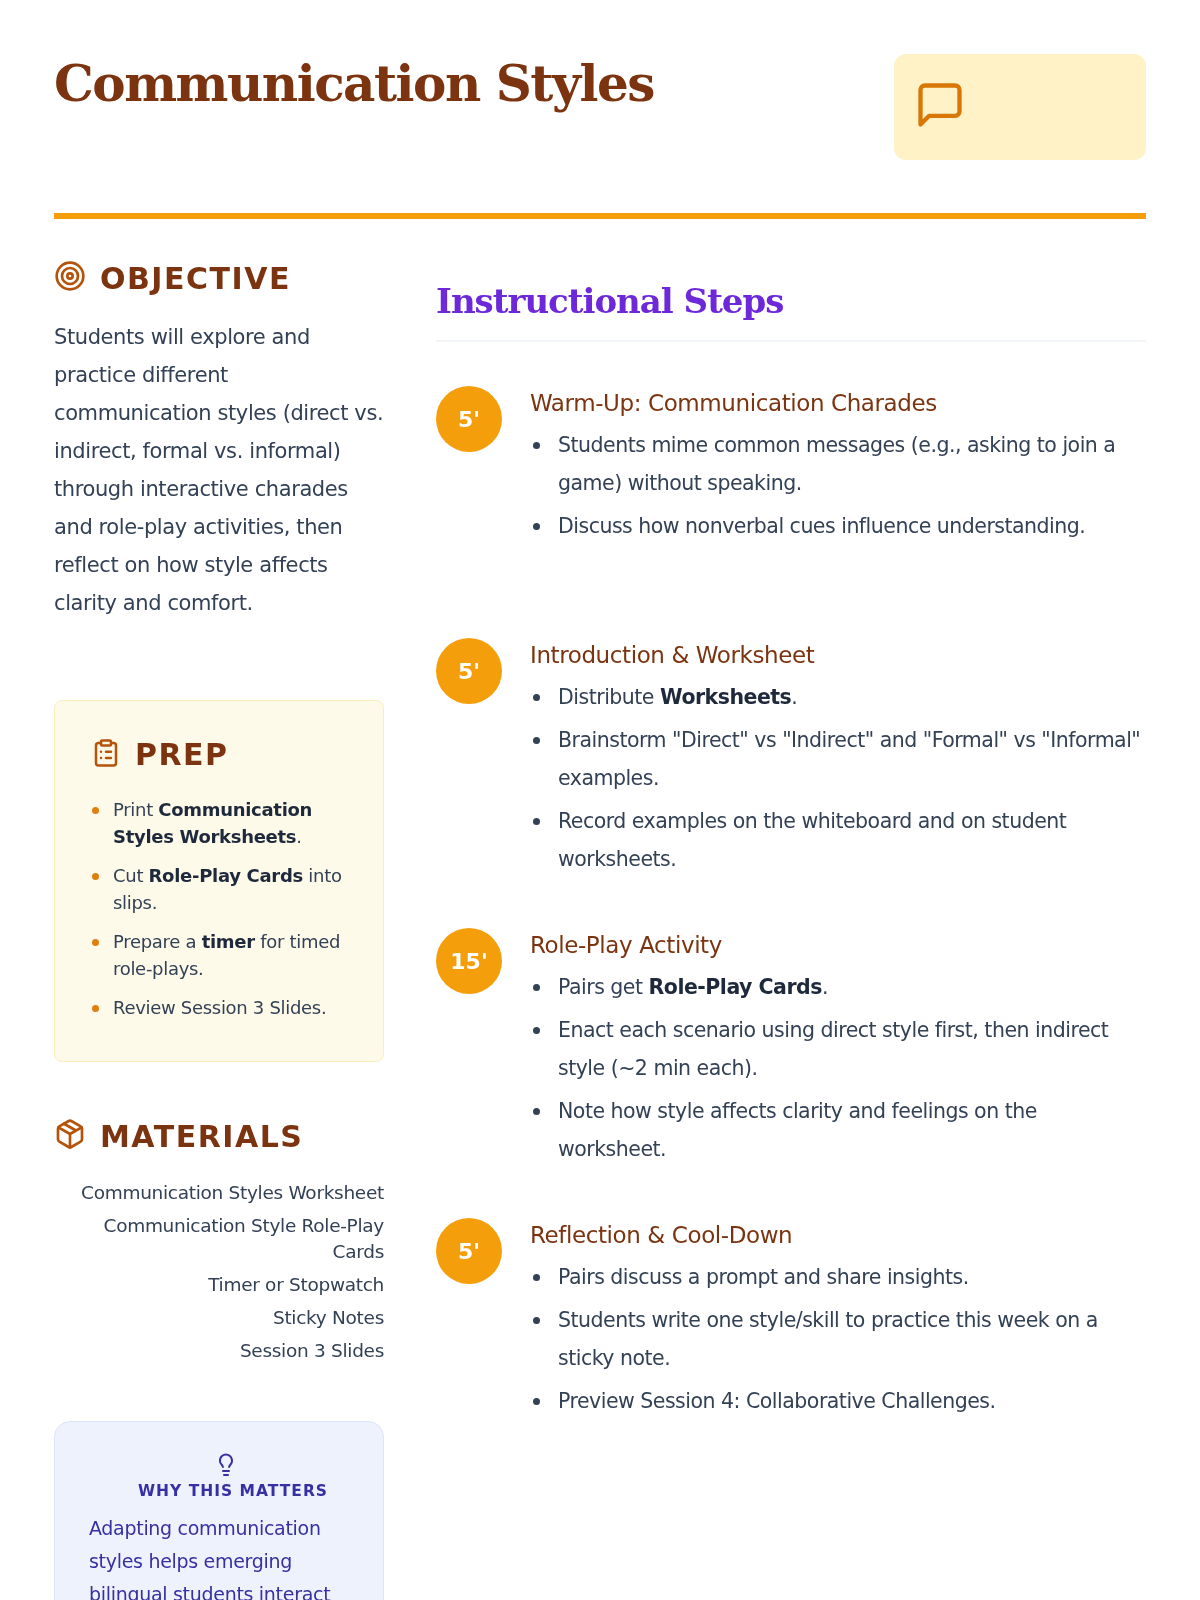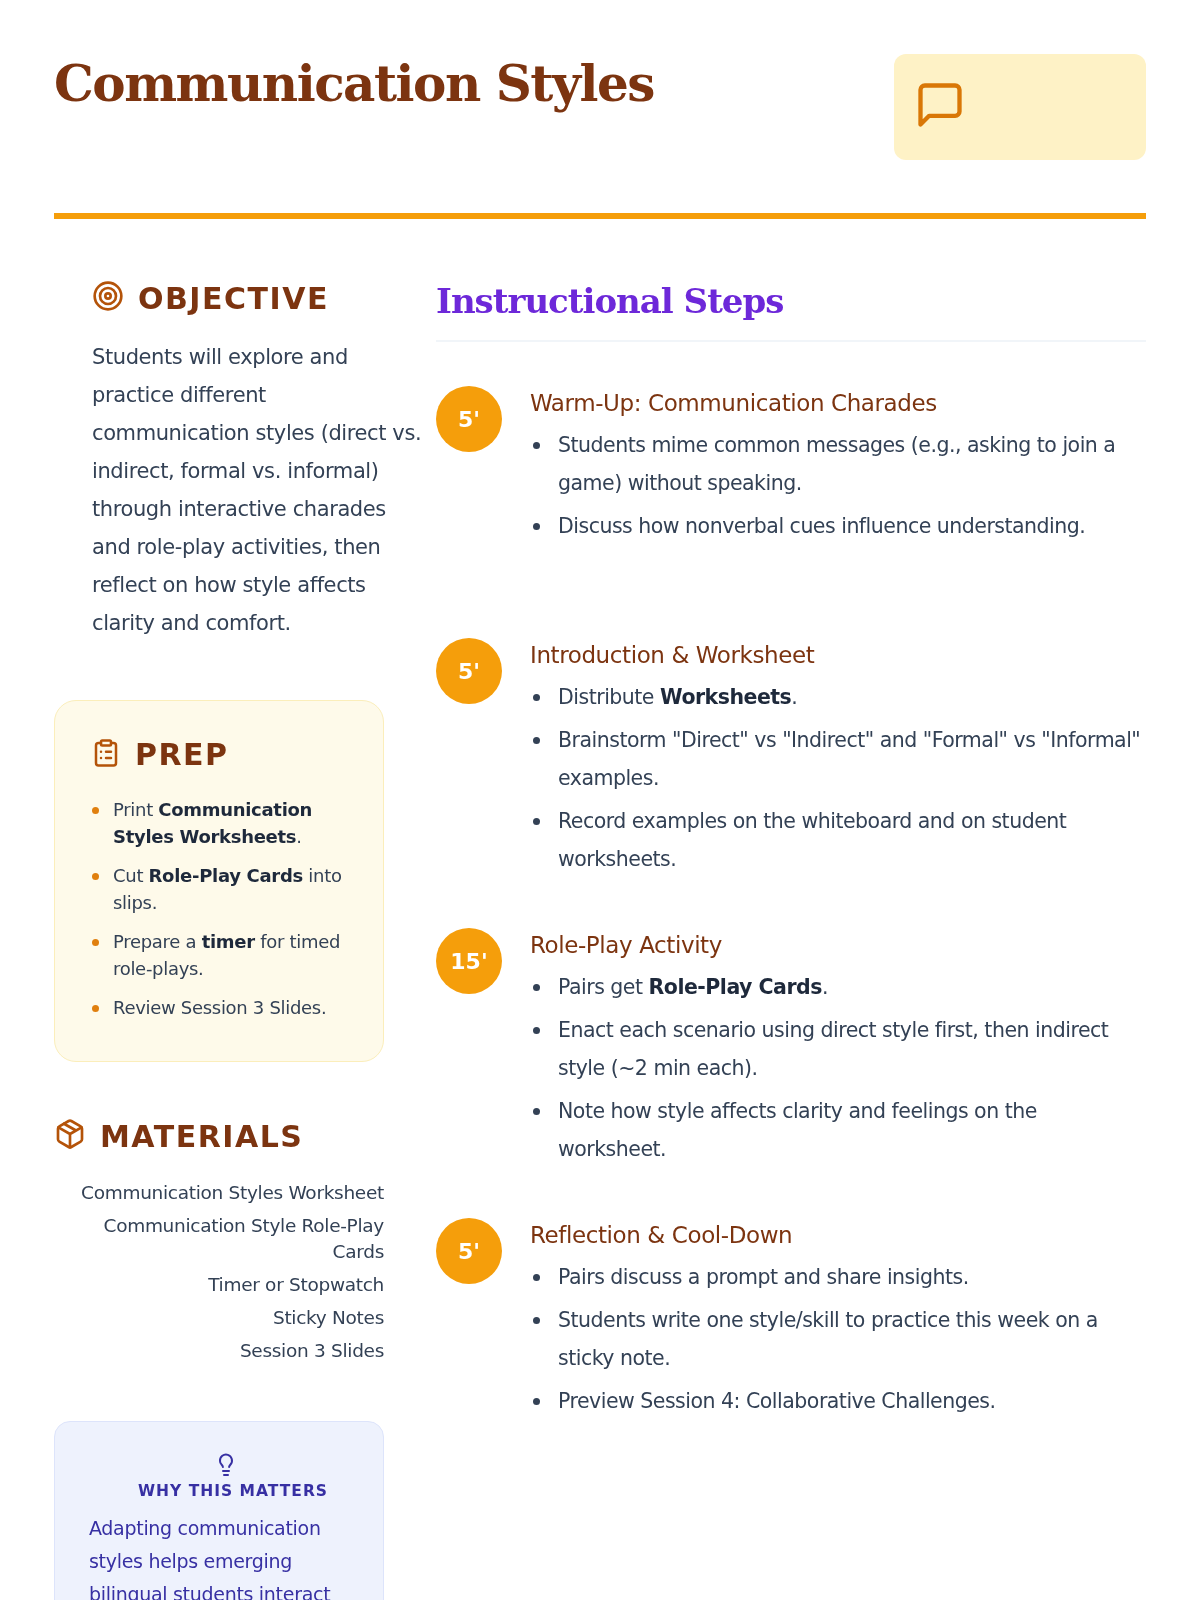--- a/index.html
+++ b/index.html
@@ -7,27 +7,27 @@
   body { font-family: "DejaVu Sans", sans-serif; color: #334155; position: relative; }
 
   .header { position: absolute; left: 54px; top: 54px; right: 54px; height: 150px; }
   .title { font-family: "DejaVu Serif", serif; font-weight: bold; font-size: 50px; color: #7c3410; letter-spacing: -1.5px; line-height: 60px; }
   .subtitle { margin-top: 8px; font-size: 26px; color: #e07f0e; line-height: 36px; letter-spacing: -0.3px; }
   .badge { position: absolute; right: 0; top: 0; width: 252px; height: 106px; background: #fef2c6; border-radius: 12px; display: flex; align-items: center; padding-left: 20px; }
   .badge svg { width: 52px; height: 52px; }
   .badge-lines { margin-left: 20px; font-weight: bold; font-size: 21px; color: #7c3410; line-height: 33px; letter-spacing: -0.3px; }
   .rule { position: absolute; left: 54px; right: 54px; top: 213px; height: 6px; background: #f59e0b; }
 
-  .left { position: absolute; left: 54px; top: 280px; width: 330px; margin-left: 38px; }
+  .left { position: absolute; left: 54px; top: 260px; width: 330px; }
   .sec-head { display: flex; align-items: center; }
   .sec-head svg { width: 32px; height: 32px; }
   .sec-title { margin-left: 14px; font-weight: bold; font-size: 30px; color: #7c3410; letter-spacing: 1.5px; }
   .objective-text { margin-top: 22px; font-size: 21px; line-height: 38px; color: #334155; letter-spacing: -0.4px; }
 
-  .prep-box { position: absolute; left: 54px; top: 700px; width: 330px; height: 362px; background: #fefaea; border: 1px solid #fbeebb; border-radius: 22px; padding: 36px 20px 0 36px; }
+  .prep-box { position: absolute; left: 54px; top: 700px; width: 330px; height: 362px; background: #fefaea; border: 1px solid #fbeebb; border-radius: 8px; padding: 36px 20px 0 36px; }
   .prep-box .sec-head svg { width: 30px; height: 30px; }
   .prep-list { list-style: none; margin-top: 24px; }
   .prep-list li { position: relative; padding-left: 22px; font-size: 18px; line-height: 27px; margin-bottom: 12px; color: #334155; letter-spacing: -0.3px; }
   .prep-list li::before { content: ""; position: absolute; left: 1px; top: 11px; width: 7px; height: 7px; border-radius: 50%; background: #e07f0e; }
   .prep-list b { color: #1e293b; }
 
   .materials { position: absolute; left: 54px; top: 1118px; width: 330px; text-align: right; }
   .mat-list { list-style: none; margin-top: 26px; }
   .mat-list li { font-size: 18.5px; line-height: 26px; color: #334155; margin-bottom: 7px; letter-spacing: -0.3px; }
 

